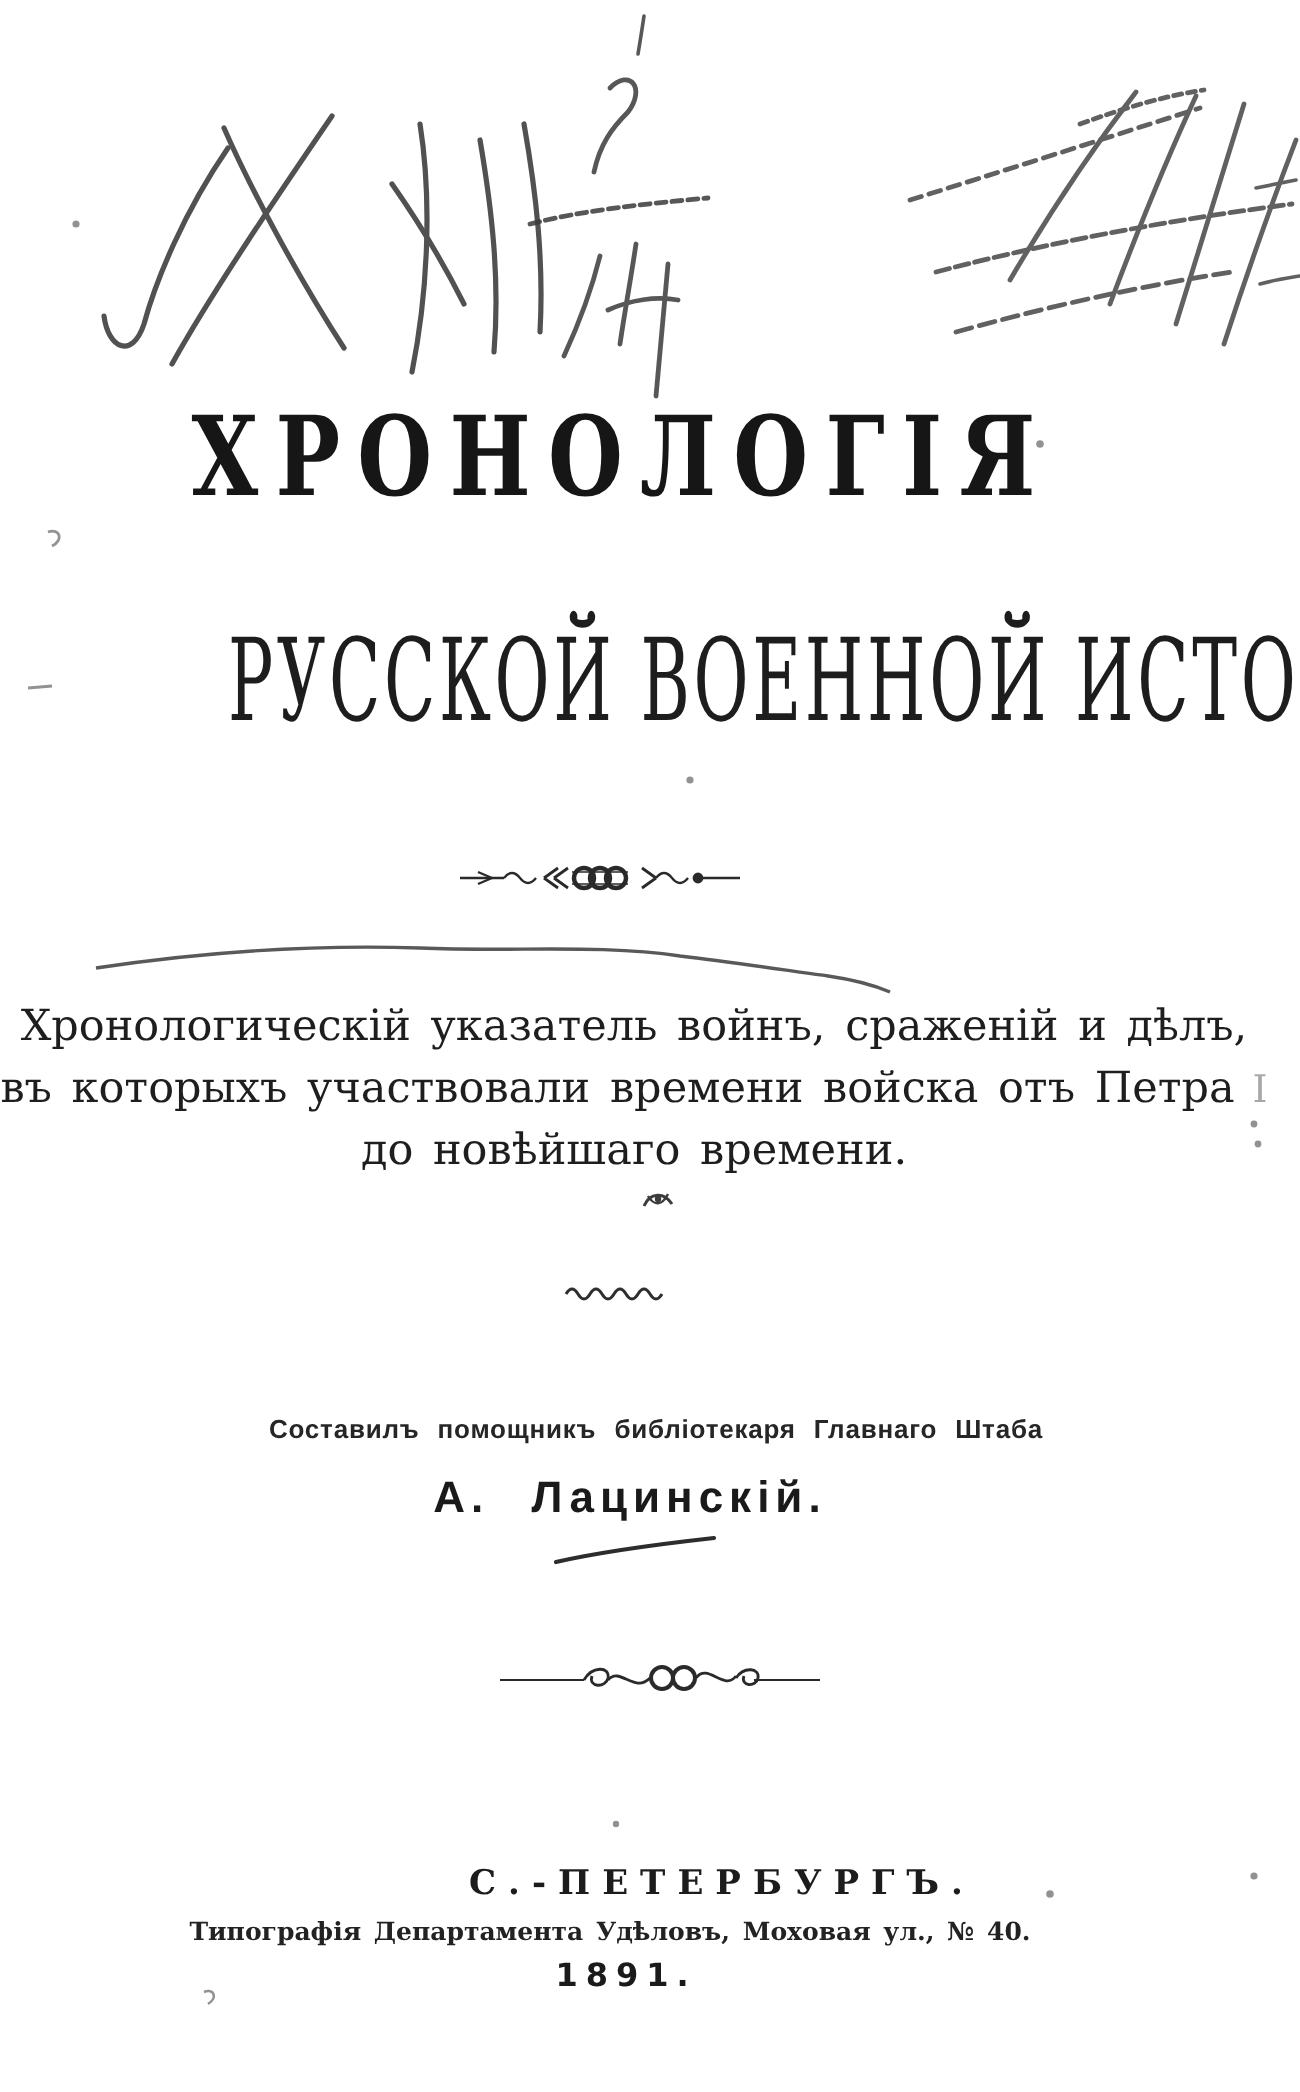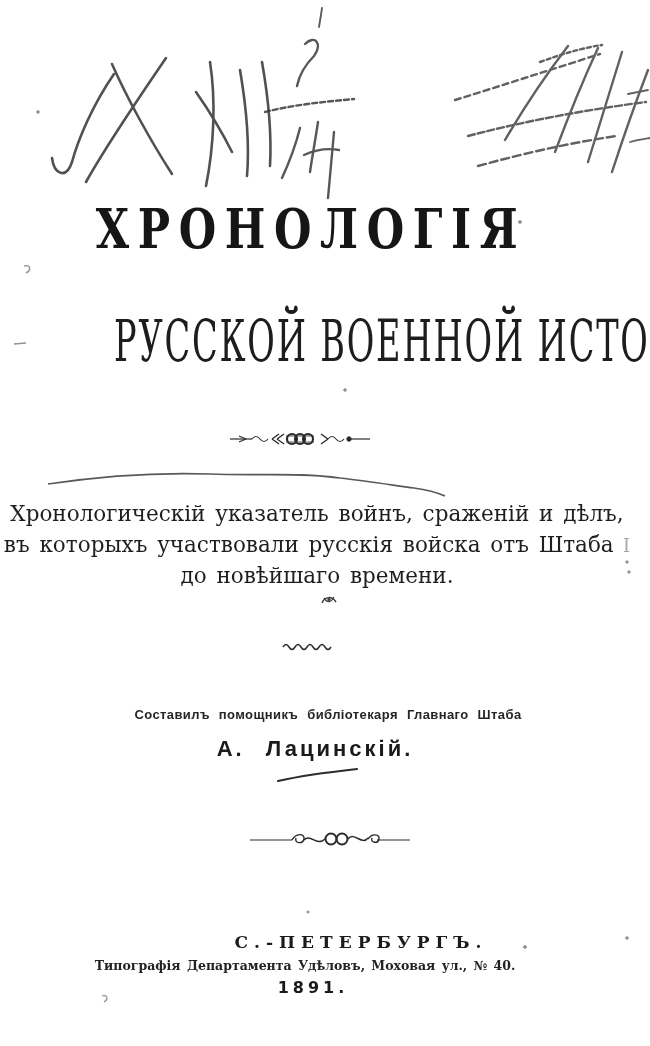--- a/index.html
+++ b/index.html
@@ -122,21 +122,21 @@
       <path d="M56,6 H84 M56,12 H84" stroke-width="0.8"></path>
       <path d="M98,9 l-7,-5 M98,9 l-7,5" stroke-width="1.4"></path>
       <path d="M98,9 q4,-5 8,0 q4,5 8,0" stroke-width="1.2"></path>
       <circle cx="119" cy="9" r="2.2" fill="#2a2a2a"></circle>
       <path d="M121,9 H140" stroke-width="1.2"></path>
     </svg>
   </div>
 
   <div class="abs sub sub1">Хронологическій указатель войнъ, сраженій и дѣлъ,</div>
   <div class="abs sub sub2">
-    <span>въ которыхъ участвовали русскія войска отъ Штаба</span><span class="mark-i">I</span>
+    <span>въ которыхъ участвовали времени войска отъ Петра</span><span class="mark-i">I</span>
   </div>
   <div class="abs sub sub3">до новѣйшаго времени.</div>
 
   <div class="orn" style="top:593px; left:320px;">
     <svg width="18" height="13" viewBox="0 0 18 13" stroke="#3c3c3c" fill="none">
       <path d="M2,10 C5,3 12,3 16,9" stroke-width="1.5"></path>
       <path d="M4,5 C7,10 11,10 14,4" stroke-width="1.2"></path>
       <circle cx="9" cy="6.5" r="1.6" fill="#3c3c3c" stroke="none"></circle>
     </svg>
   </div>

